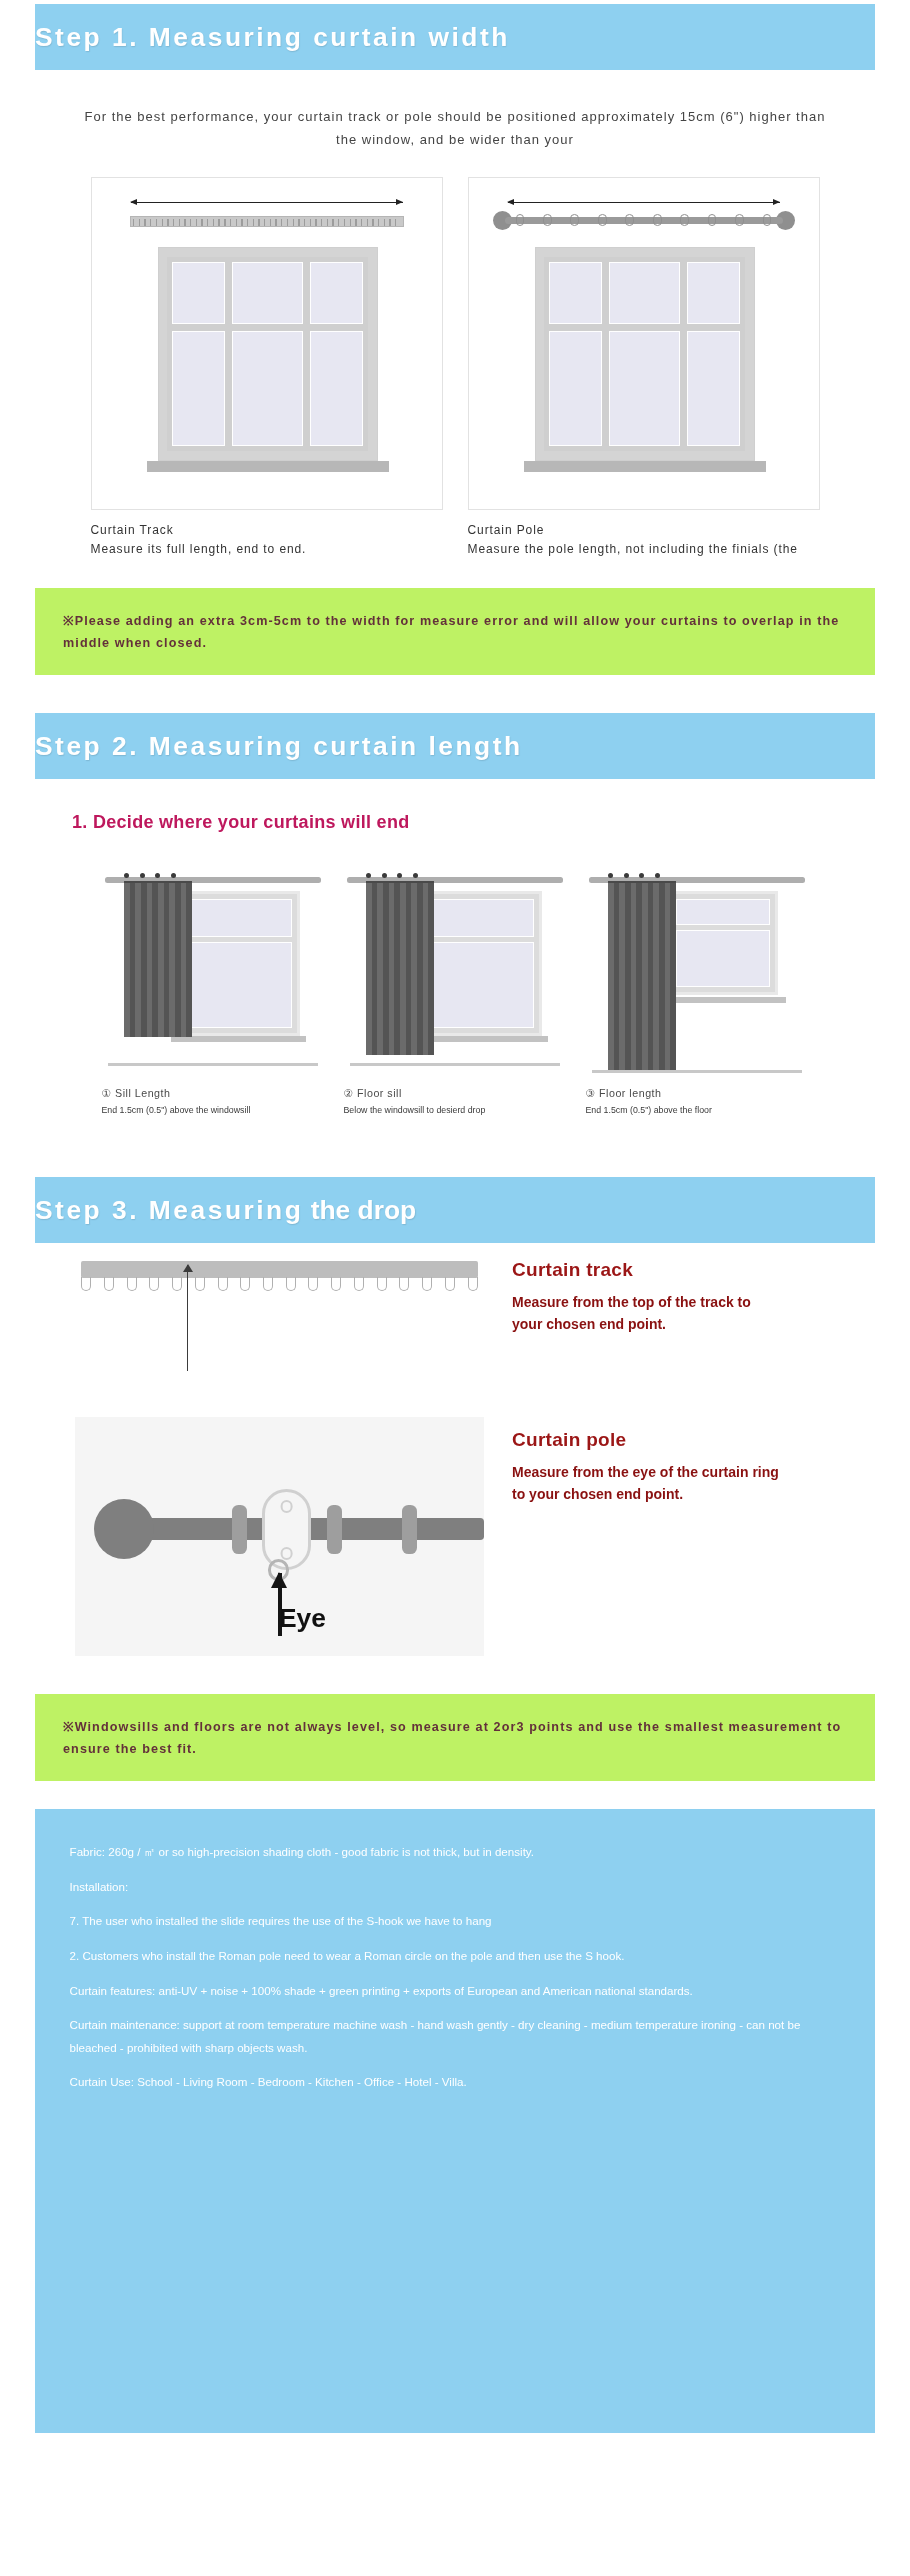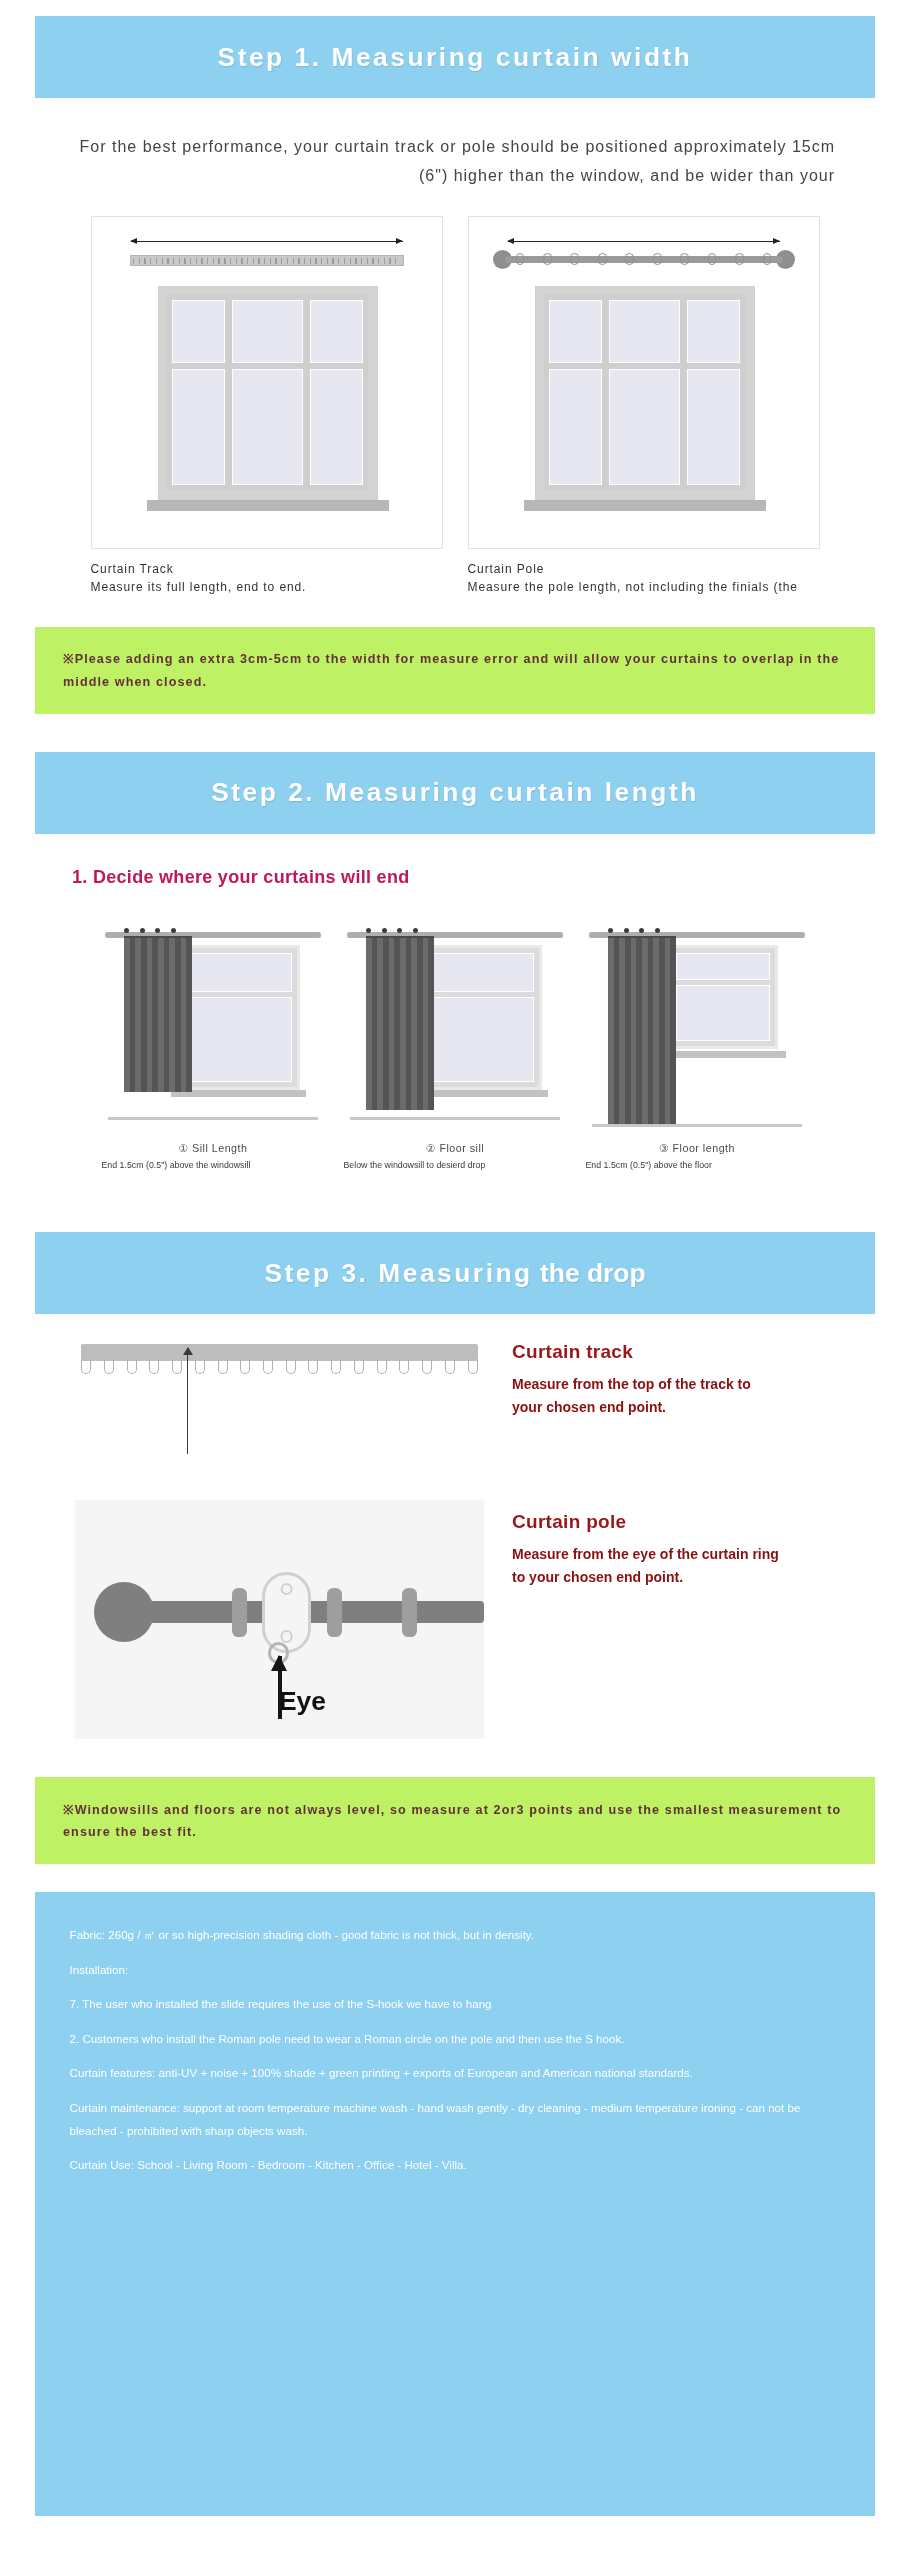--- a/index.html
+++ b/index.html
@@ -16,48 +16,48 @@
   }
   .page {
     width: 910px;
     margin: 0 auto;
     padding: 0 0 25px 0;
     position: relative;
   }
 
   
   .step-bar {
-    margin: 16px 35px;
+    margin: 4px 35px;
     background: #8ed0f0;
-    height: 82px;
+    height: 66px;
     display: flex;
     align-items: center;
-    justify-content: center;
+    justify-content: flex-start;
     color: #ffffff;
     letter-spacing: 1.9px;
   }
   .step-bar .step-title {
     font-size: 26.4px;
     font-weight: bold;
     text-shadow: 0.6px 0.6px 1.3px rgba(0,0,0,0.12);
     letter-spacing: 2.5px;
   }
   .step-bar .step-title .sub {
     letter-spacing: 0px;
   }
 
   
   .section { margin-bottom: 0; }
   .intro-text {
     margin: 35px 75px 25px 75px;
-    font-size: 16px;
+    font-size: 13px;
     line-height: 1.8;
     letter-spacing: 1px;
     color: #444;
-    text-align: right;
+    text-align: center;
   }
 
   
   .win-row {
     display: flex;
     justify-content: center;
     gap: 25px;
     margin: 0 75px;
   }
   .win-card {
@@ -279,21 +279,20 @@
     position: absolute;
     left: 6.3px; right: 6.3px;
     height: 3.1px;
     background: #c8c8c8;
   }
   .curtain-label {
     margin-top: 6.3px;
     font-size: 10.7px;
     color: #4a4a4a;
     letter-spacing: 0.5px;
-    text-align: center;
   }
   .curtain-sub {
     margin-top: 4.4px;
     font-size: 8.8px;
     color: #3a3a3a;
     line-height: 1.5;
   }
 
   
   .h-sub2 {

